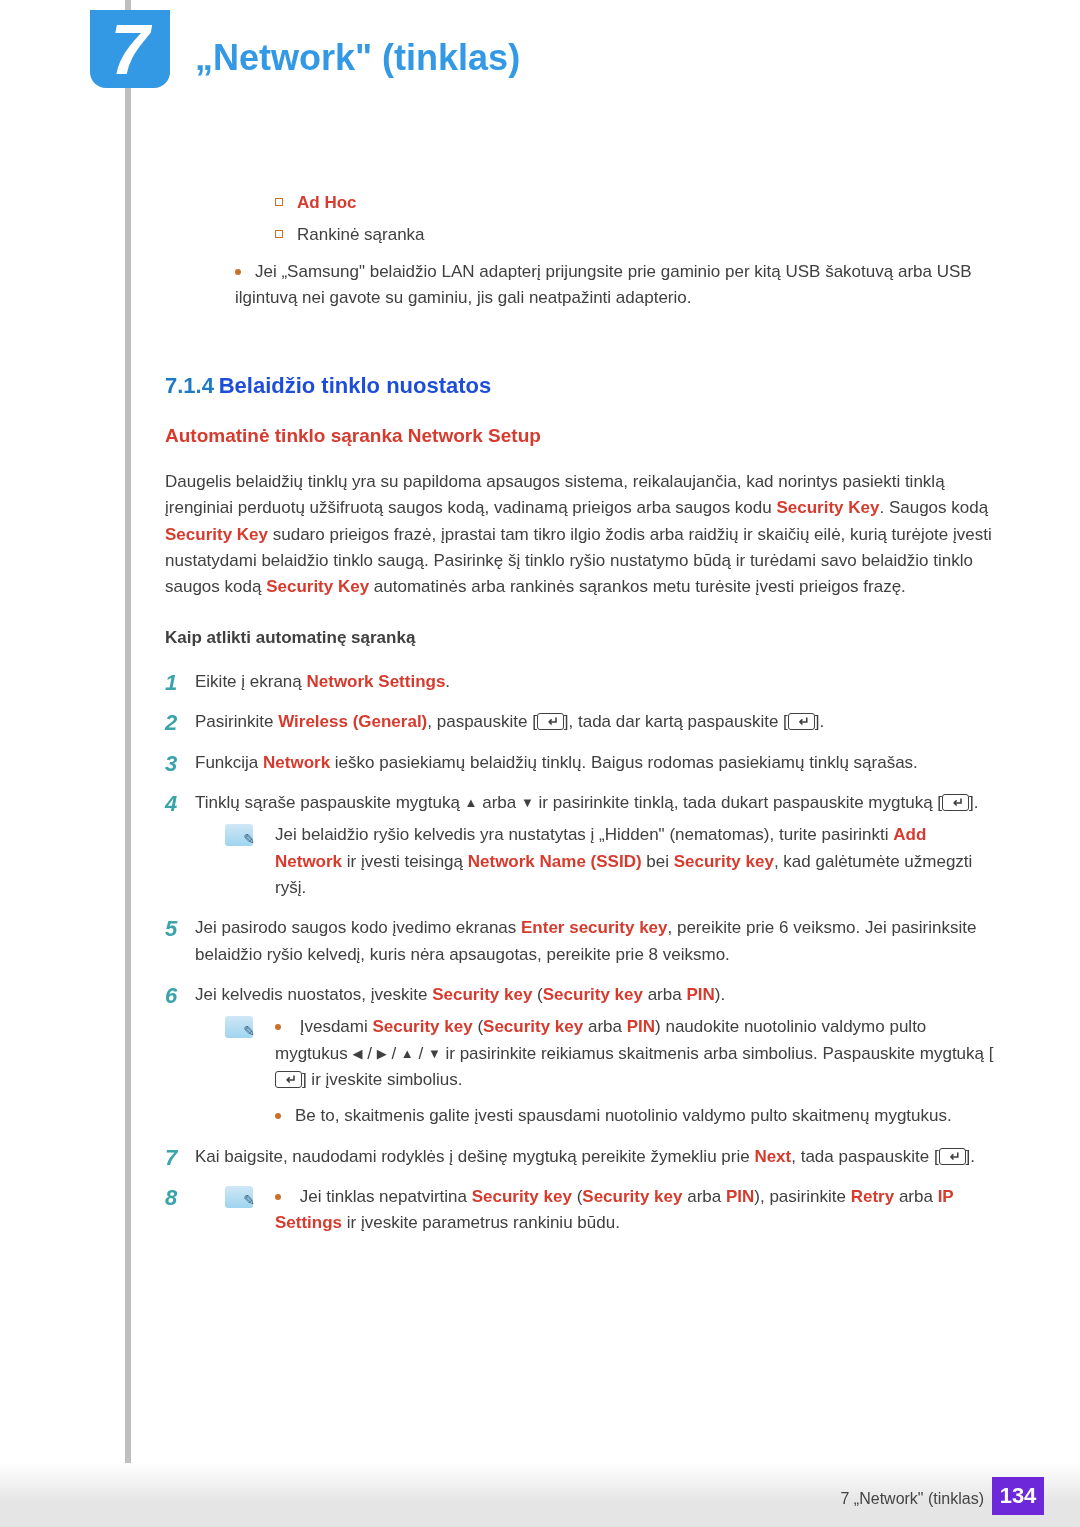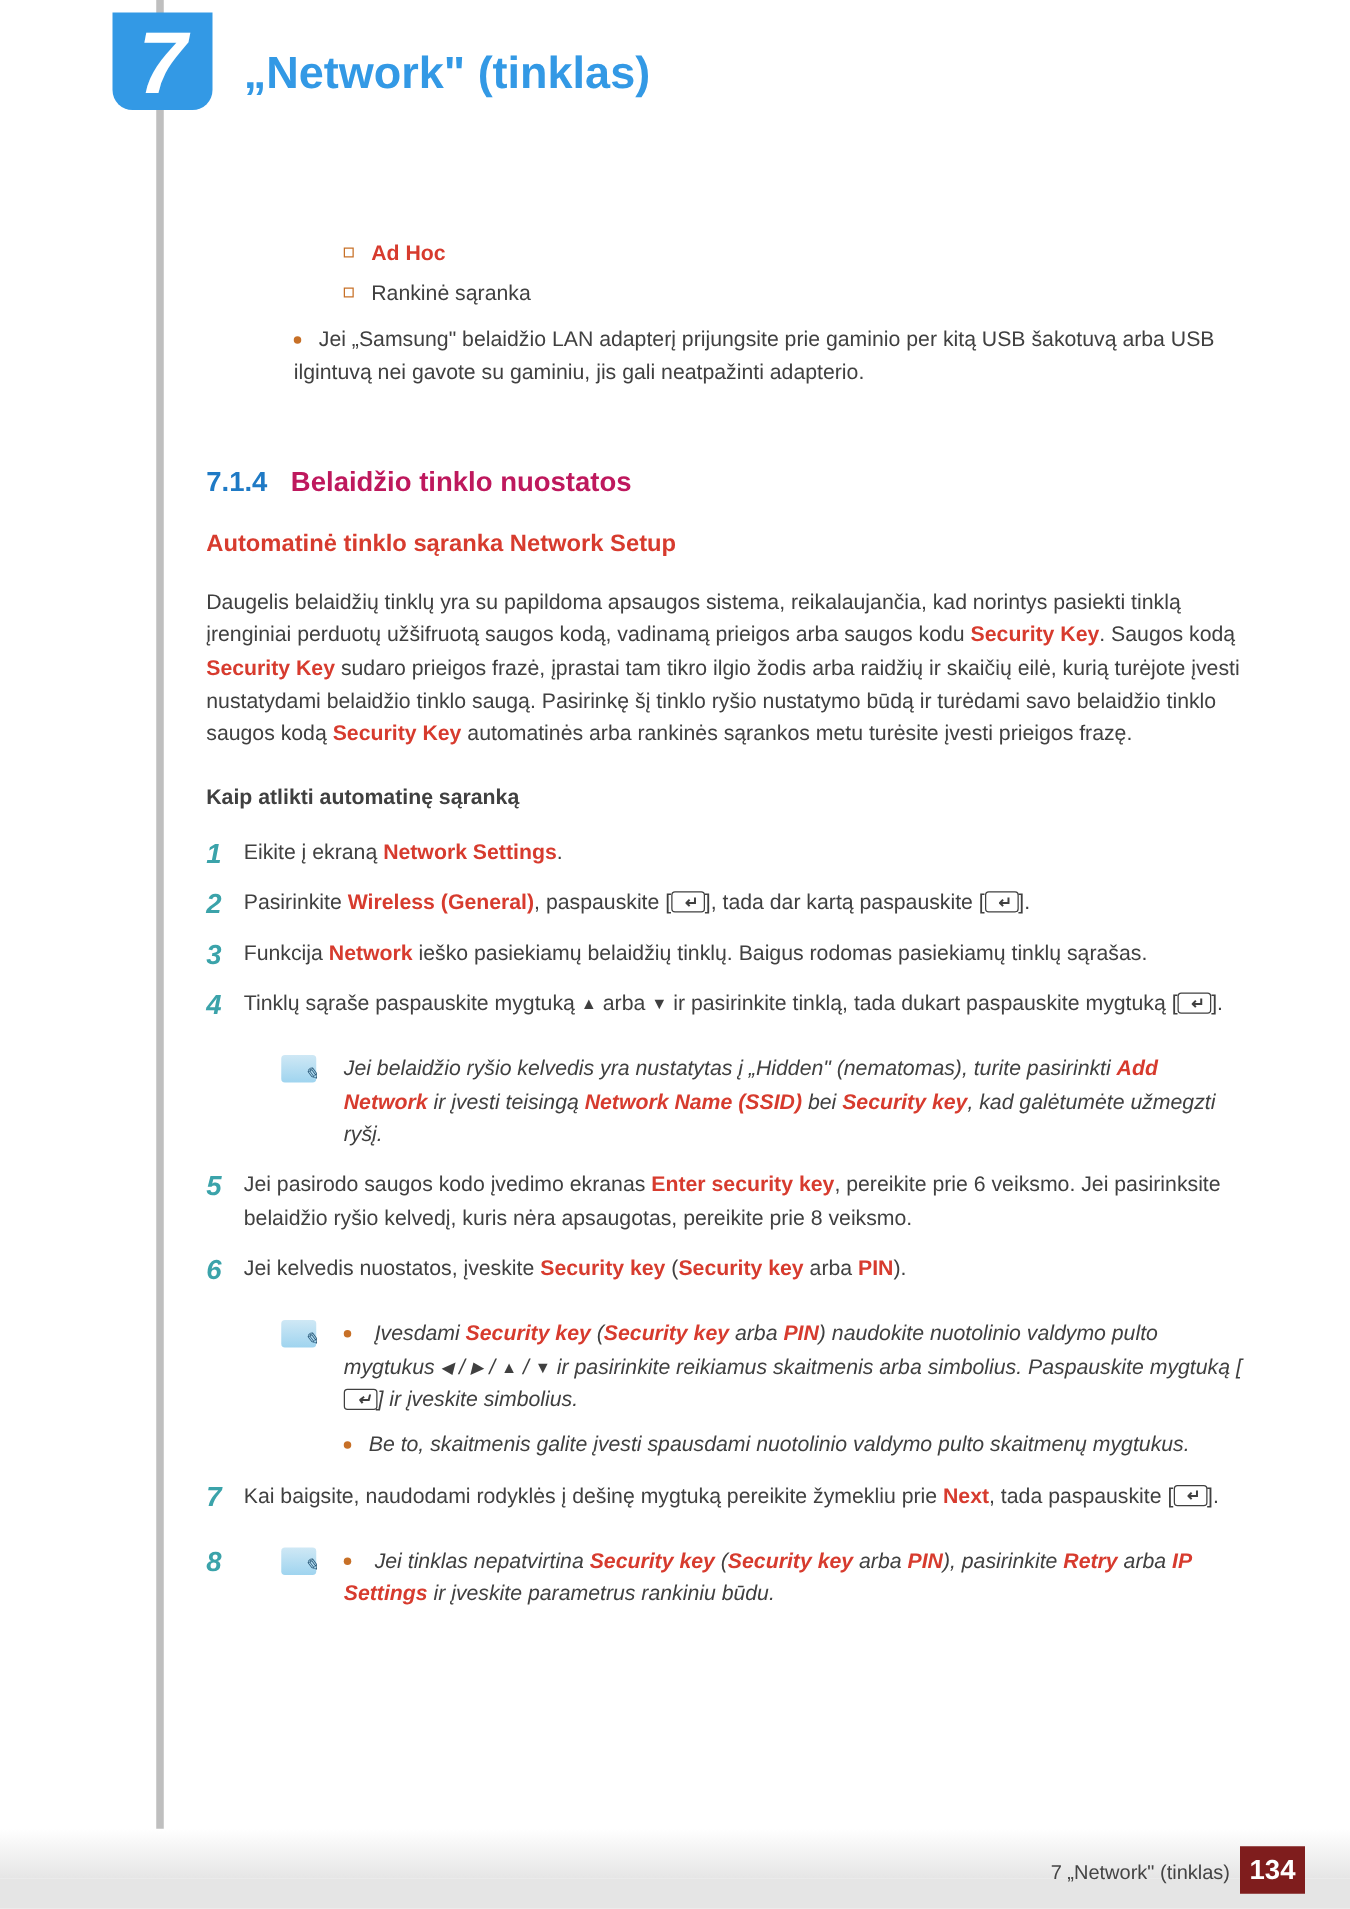--- a/index.html
+++ b/index.html
@@ -88,21 +88,21 @@
     background: #c77027;
     margin-right: 14px;
     vertical-align: 2px;
   }
   .accent-red { color: #d73b2e; font-weight: 600; }
   .section-heading {
     margin-top: 58px;
     margin-bottom: 18px;
   }
   .section-heading .num { color: #1f7ac5; font-size: 22px; font-weight: 600; }
-  .section-heading .txt { color: #be185d; font-size: 22px; font-weight: 600; margin-left: 14px; }
+  .section-heading .txt { color: #1d4ed8; font-size: 22px; font-weight: 600; }
   .subheading { color: #d73b2e; font-size: 19px; font-weight: 600; margin: 18px 0 18px 0; }
   .para { margin: 0 0 6px 0; }
   .bold-row { font-weight: 600; margin: 24px 0 18px 0; color: #404040; }
   ol.steps {
     list-style: none;
     padding-left: 0;
     margin: 0;
   }
   ol.steps > li {
     position: relative;
@@ -114,23 +114,22 @@
     left: 0;
     top: -3px;
     font-style: italic;
     font-size: 22px;
     color: #3ba3aa;
     font-weight: 600;
   }
   .note {
     position: relative;
     padding-left: 80px;
-    margin-top: 26px;
+    margin-top: 6px;
     margin-bottom: 10px;
-    font-style: italic;
   }
   .note .note-ico {
     position: absolute;
     left: 30px;
     top: 2px;
     width: 28px;
     height: 22px;
     background: linear-gradient(#cfe8f5, #9fd4ef);
     border-radius: 3px;
   }
@@ -195,21 +194,21 @@
     top: -16px;
     color: #444;
     font-size: 16px;
   }
   .footer .page-badge {
     position: absolute;
     right: 36px;
     top: -26px;
     width: 52px;
     height: 38px;
-    background: #7f1d1d;
+    background: #6d28d9;
     color: #fff;
     text-align: center;
     line-height: 38px;
     font-size: 22px;
     font-weight: 700;
   }
 </style>
 </head>
 <body>
 

